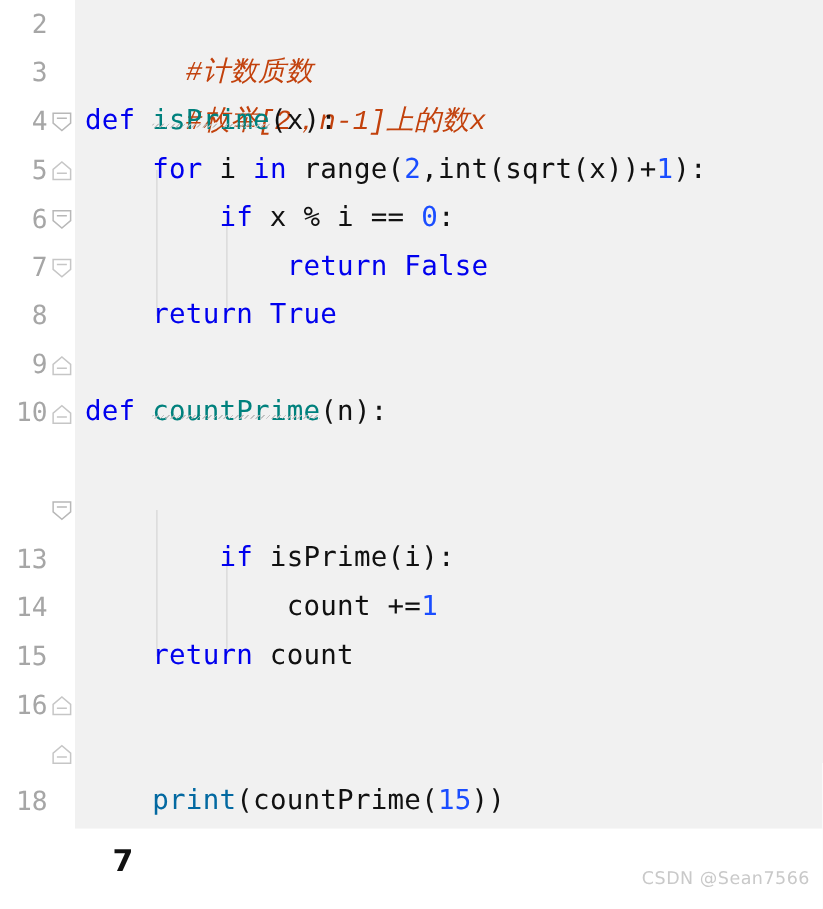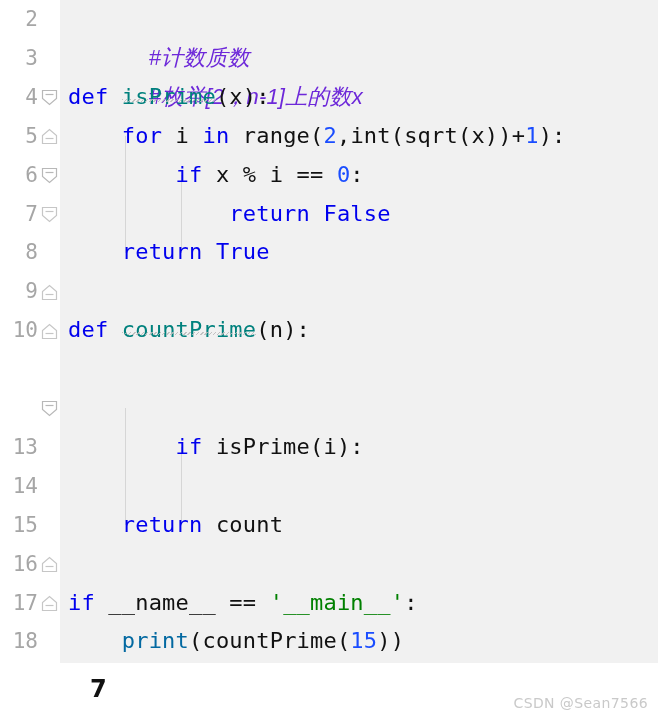--- a/index.html
+++ b/index.html
@@ -84,22 +84,22 @@
     background: #d6d6d6;
     z-index: 1;
   }
 
   
   .kw   { color: #0000ee; }
   .fn   { color: #00817d; }
   .num  { color: #1a4dff; }
   .str  { color: #008000; }
   .bi   { color: #0369a1; }
-  .cm   { color: #6d28d9; font-style: italic;
-          font-family: Liberation Sans, sans-serif; margin-top: 24px; }
+  .cm   { color: #c2410c; font-style: italic;
+          font-family: Liberation Mono, monospace; margin-top: 24px; }
   .pl   { color: #111111; }
 
   
   .wavy {
     position: relative;
   }
   .wavy::after {
     content: "";
     position: absolute;
     left: 0;
@@ -250,42 +250,39 @@
   </div>
 
   <div class="row" style="top:466.8px;position:absolute;left:0;right:16px;">
     <span class="gutter">14</span>
     <span class="fold">
       <svg width="17" height="17" viewBox="0 0 17 17">
           <path d="M1.5 15.5 H15.5 V7.5 L8.5 1.5 L1.5 7.5 Z" fill="none" stroke="#c6c6c6" stroke-width="1.2"></path>
           <line x1="4.5" y1="10.5" x2="12.5" y2="10.5" stroke="#c6c6c6" stroke-width="1.2"></line>
         </svg>
     </span>
+    <span class="code"><span class="pl">            </span><span class="pl">count +=</span><span class="num">1</span></span>
   </div>
 
   <div class="row" style="top:505.7px;position:absolute;left:0;right:0;">
     <span class="gutter">15</span>
     <span class="fold">
       <svg width="17" height="17" viewBox="0 0 17 17">
           <path d="M1.5 15.5 H15.5 V7.5 L8.5 1.5 L1.5 7.5 Z" fill="none" stroke="#c6c6c6" stroke-width="1.2"></path>
           <line x1="4.5" y1="10.5" x2="12.5" y2="10.5" stroke="#c6c6c6" stroke-width="1.2"></line>
         </svg>
     </span>
     <span class="code"><span class="pl">    </span><span class="kw">return</span><span class="pl"> count</span></span>
   </div>
 
   <div class="row" style="top:544.6px;position:absolute;left:0;right:0;">
     <span class="gutter">16</span>
     <span class="code"></span>
   </div>
 
-  <div class="row" style="top:583.5px;position:absolute;left:0;right:0;">
-    <span class="gutter">17</span>
-    <span class="code"><span class="kw">if</span><span class="pl"> __name__ == </span><span class="str">'__main__'</span><span class="pl">:</span></span>
-  </div>
 
   <div class="row" style="top:622.4px;position:absolute;left:0;right:0;padding-left:33px;">
     <span class="gutter">18</span>
     <span class="code"><span class="pl">    </span><span class="bi">print</span><span class="pl">(countPrime(</span><span class="num">15</span><span class="pl">))</span></span>
   </div>
 
 </div>
 
 <div id="output-area">
   <div id="output-value">7</div>

